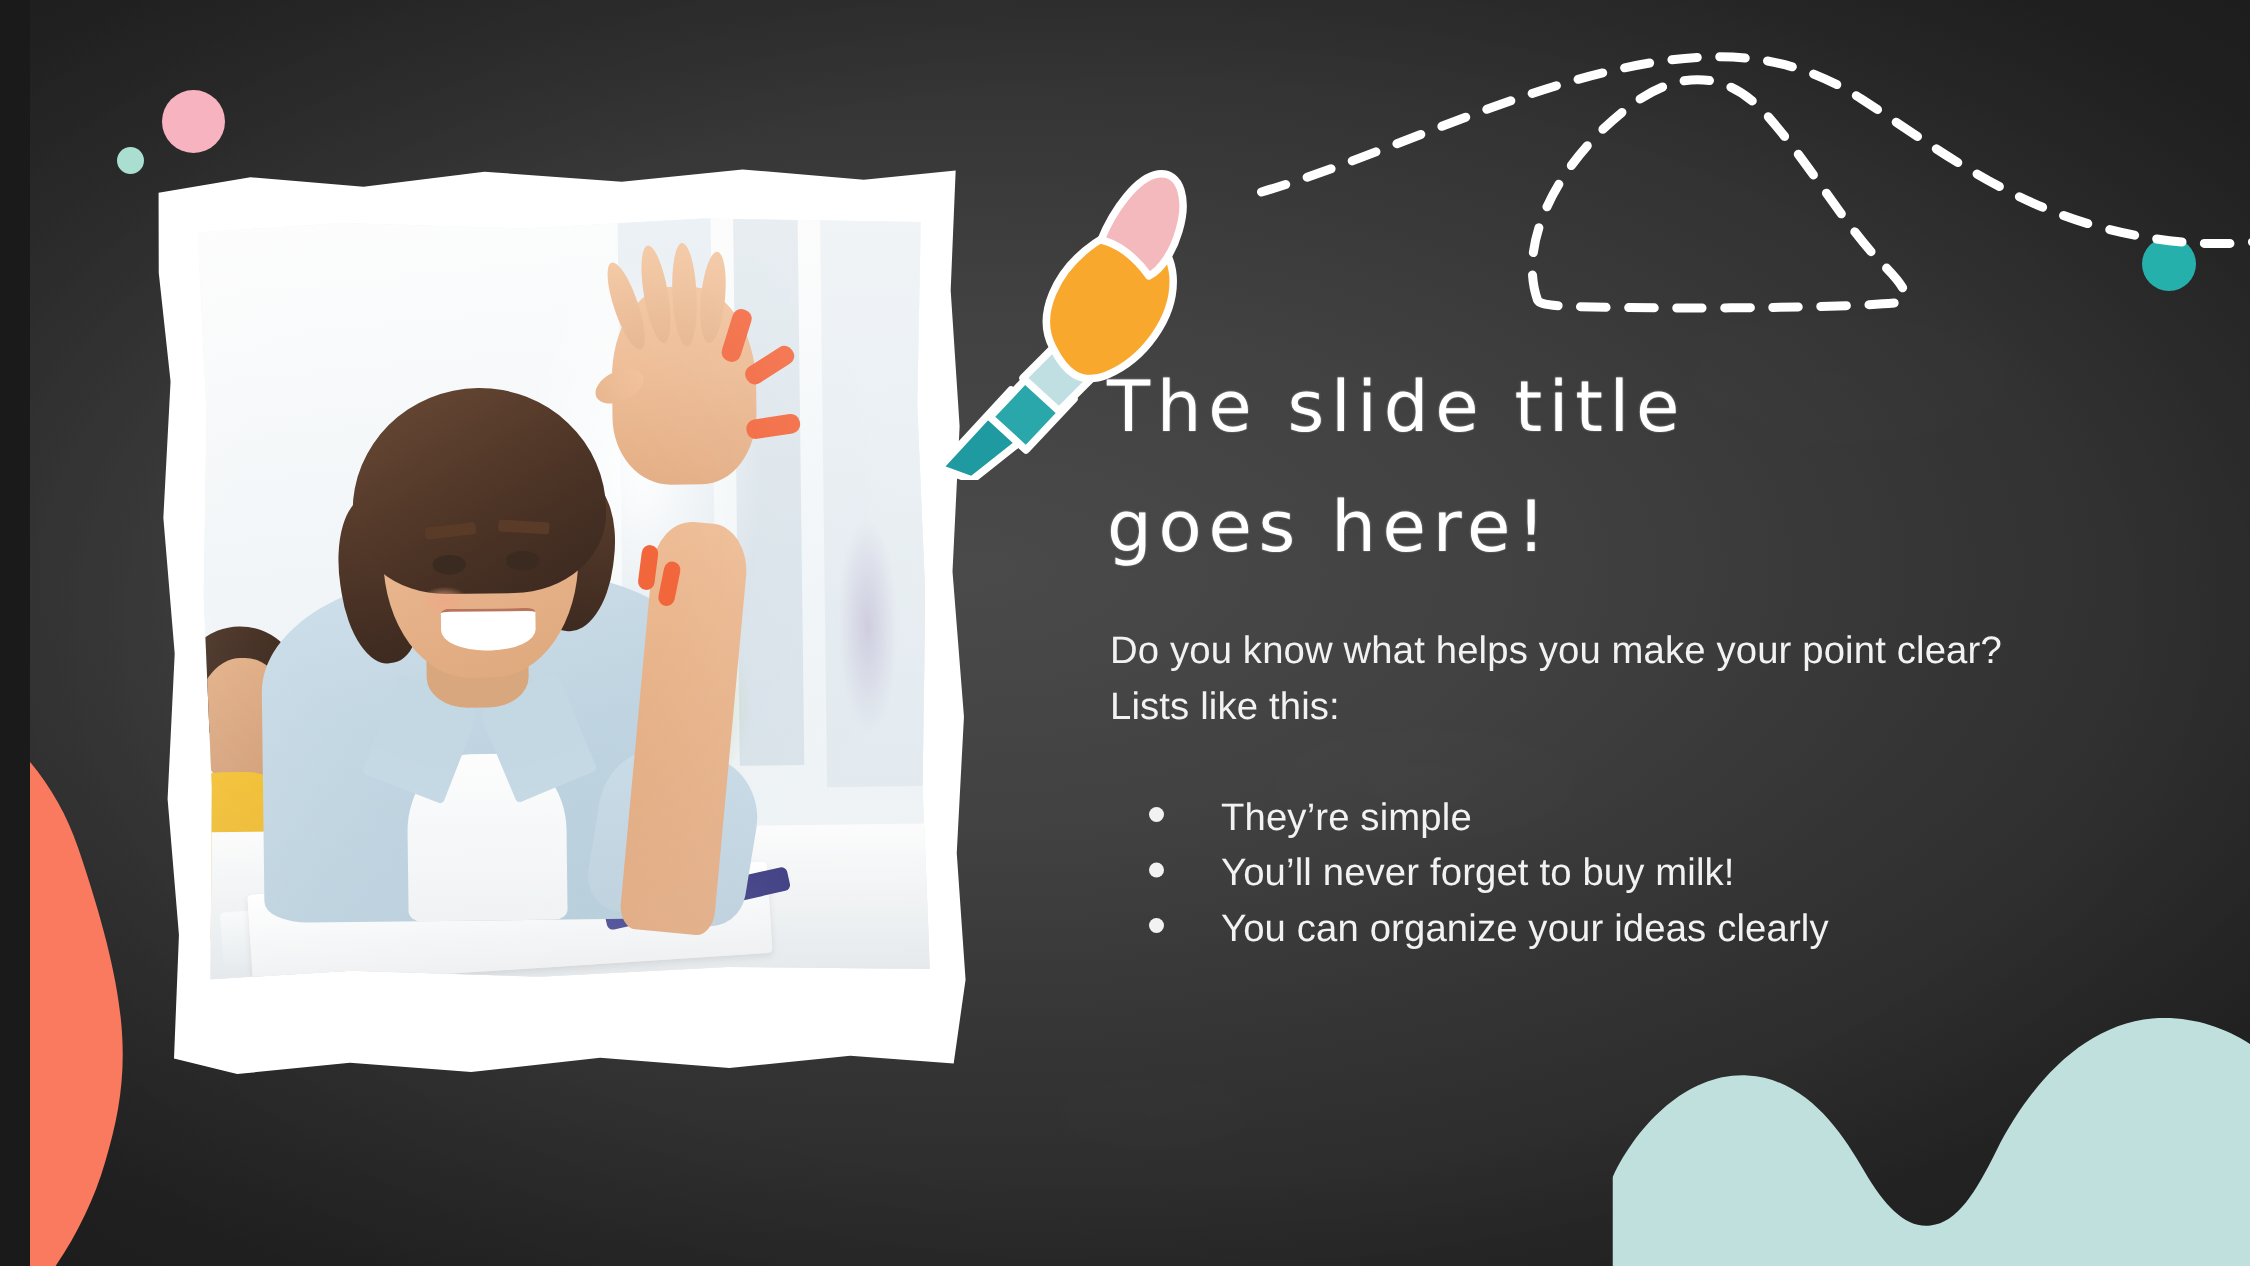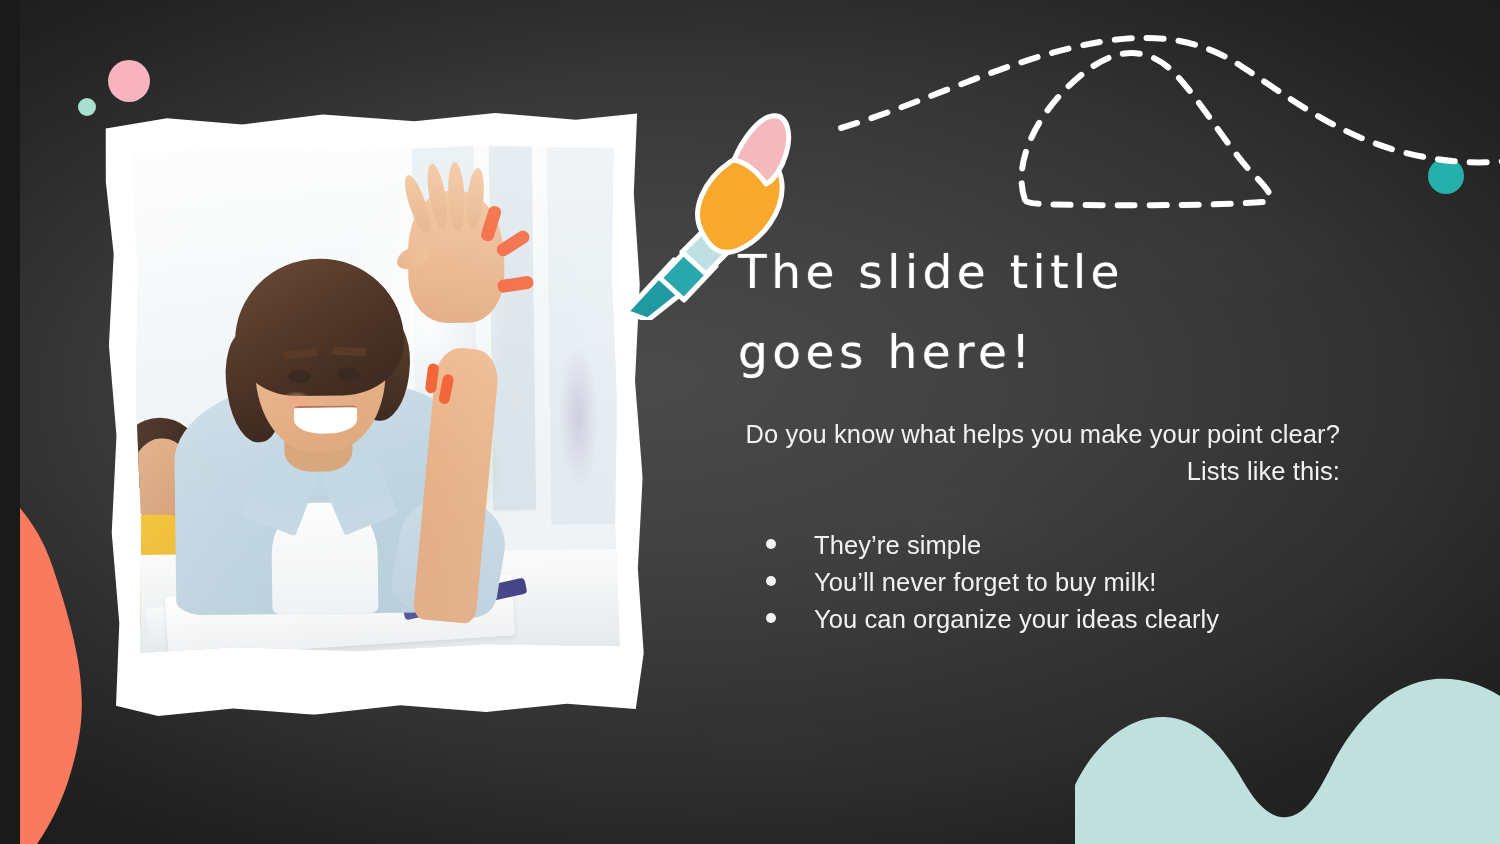--- a/index.html
+++ b/index.html
@@ -211,21 +211,20 @@
     margin: 0;
     white-space: pre-line;
   }
   .body-text {
     color: #f2f2f2;
     font-size: 25.5px;
     line-height: 37px;
     margin: 24px 0 0 2px;
     width: 600px;
     letter-spacing: 0.1px;
-    text-align: right;
   }
   .bullet-list { margin: 38px 0 0 0; padding: 0; list-style: none; }
   .bullet-item {
     display: flex;
     align-items: baseline;
     margin-bottom: 2px;
     text-align: right;
   }
   .bullet-dot {
     flex: 0 0 auto;

